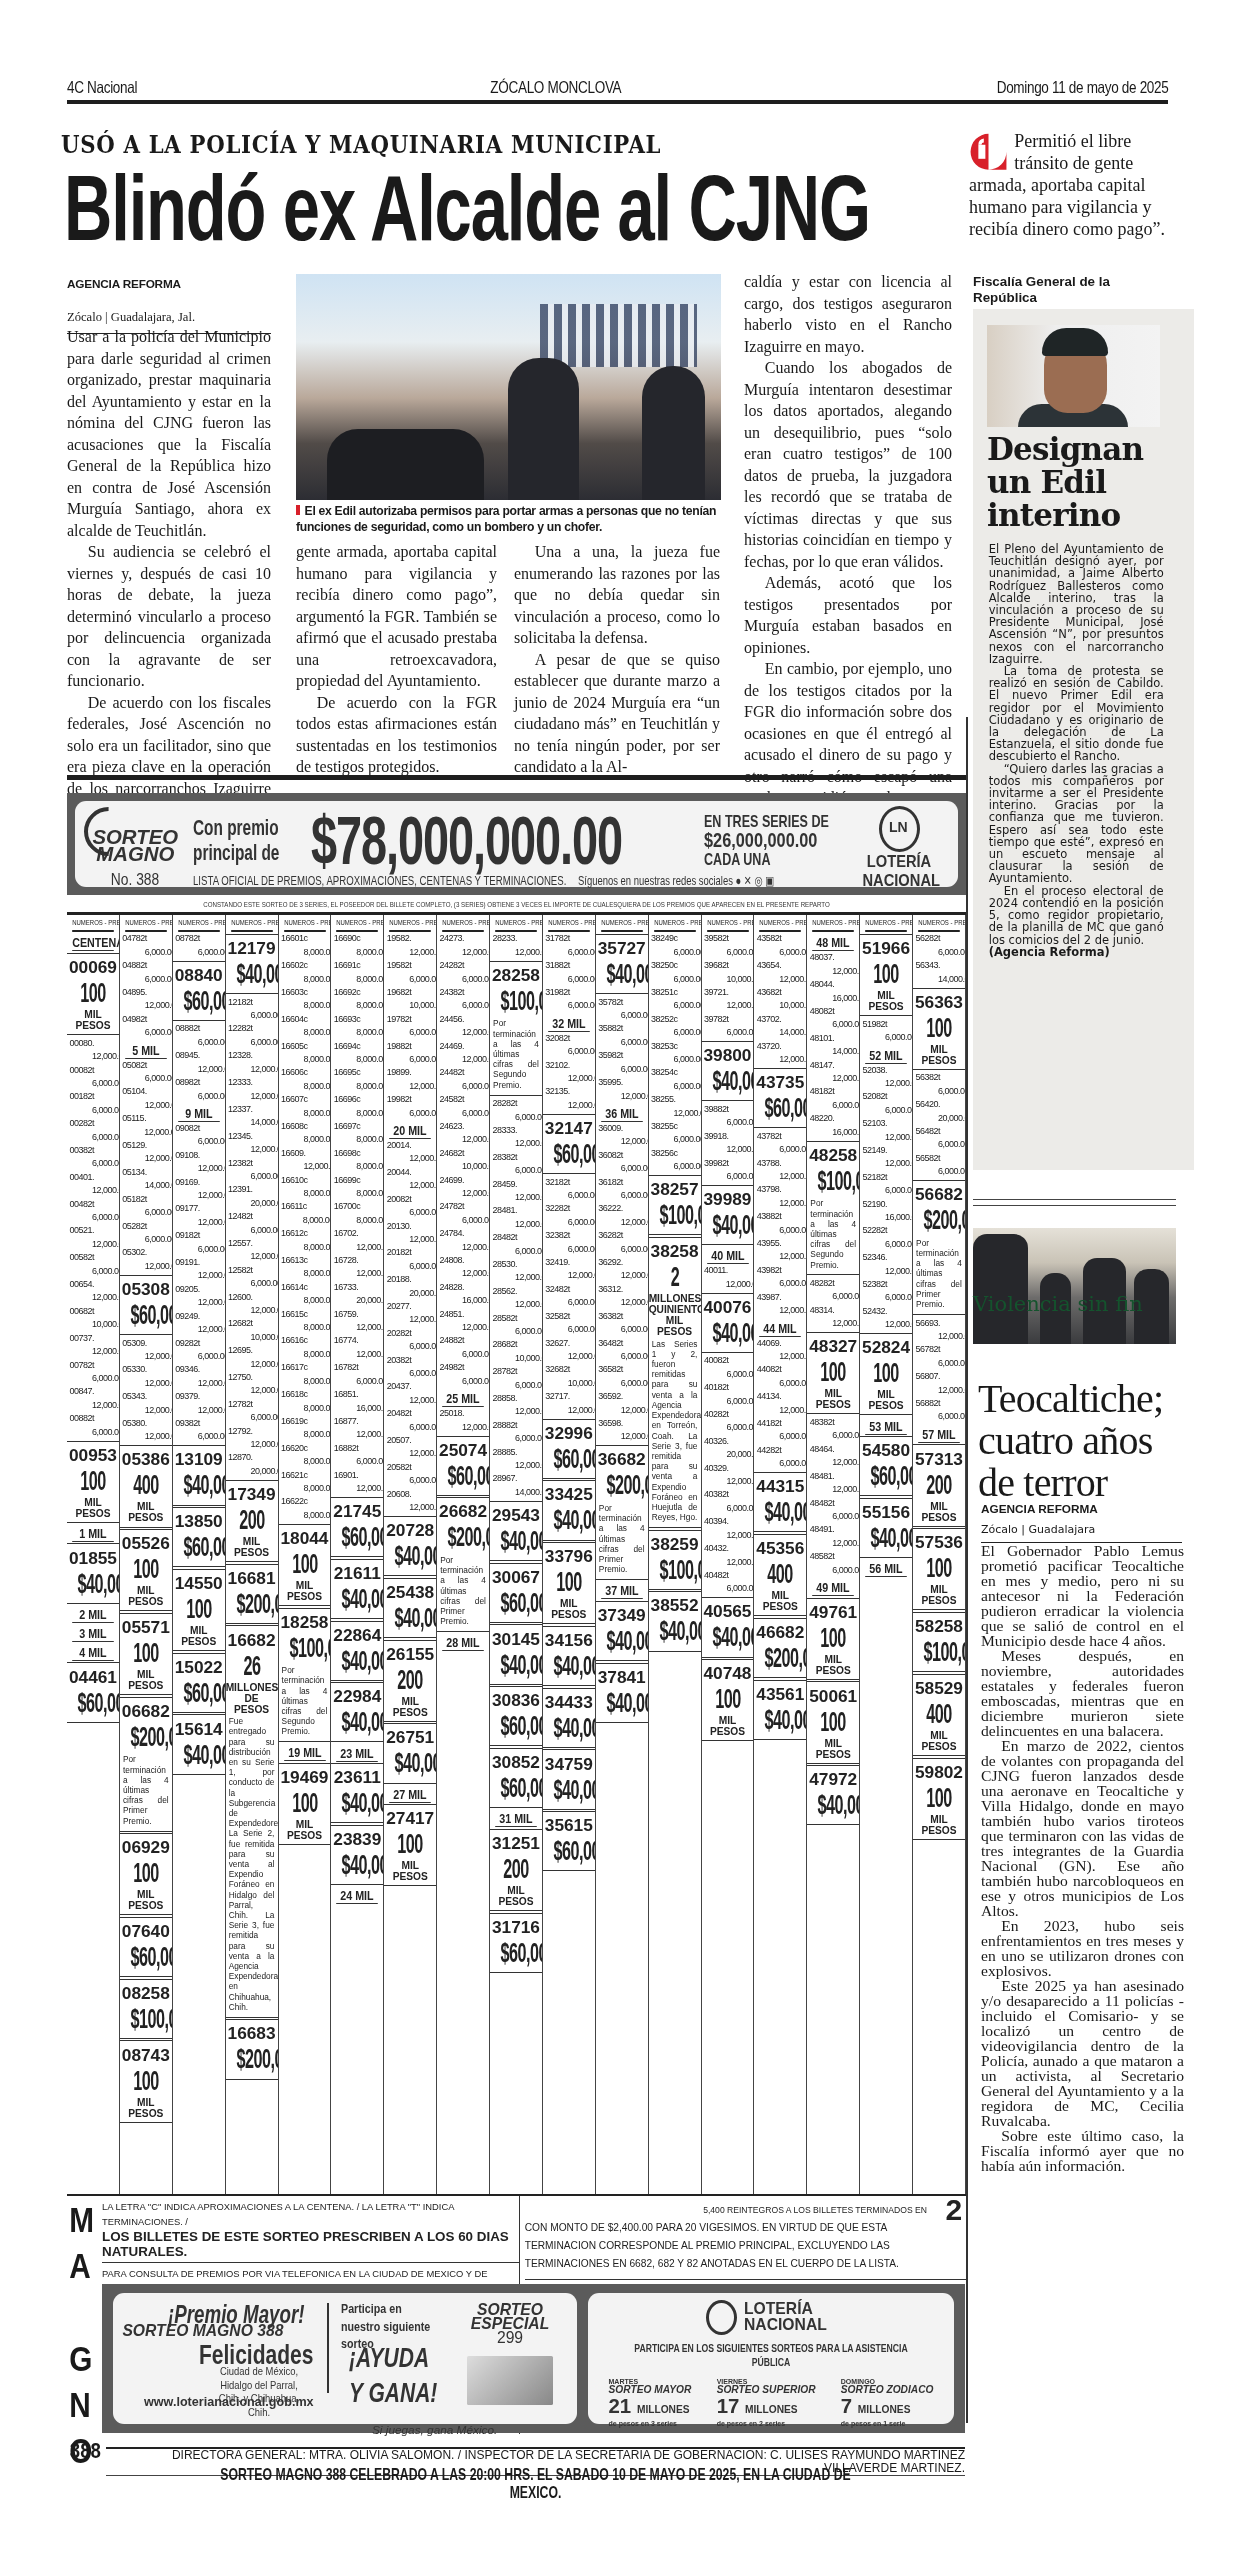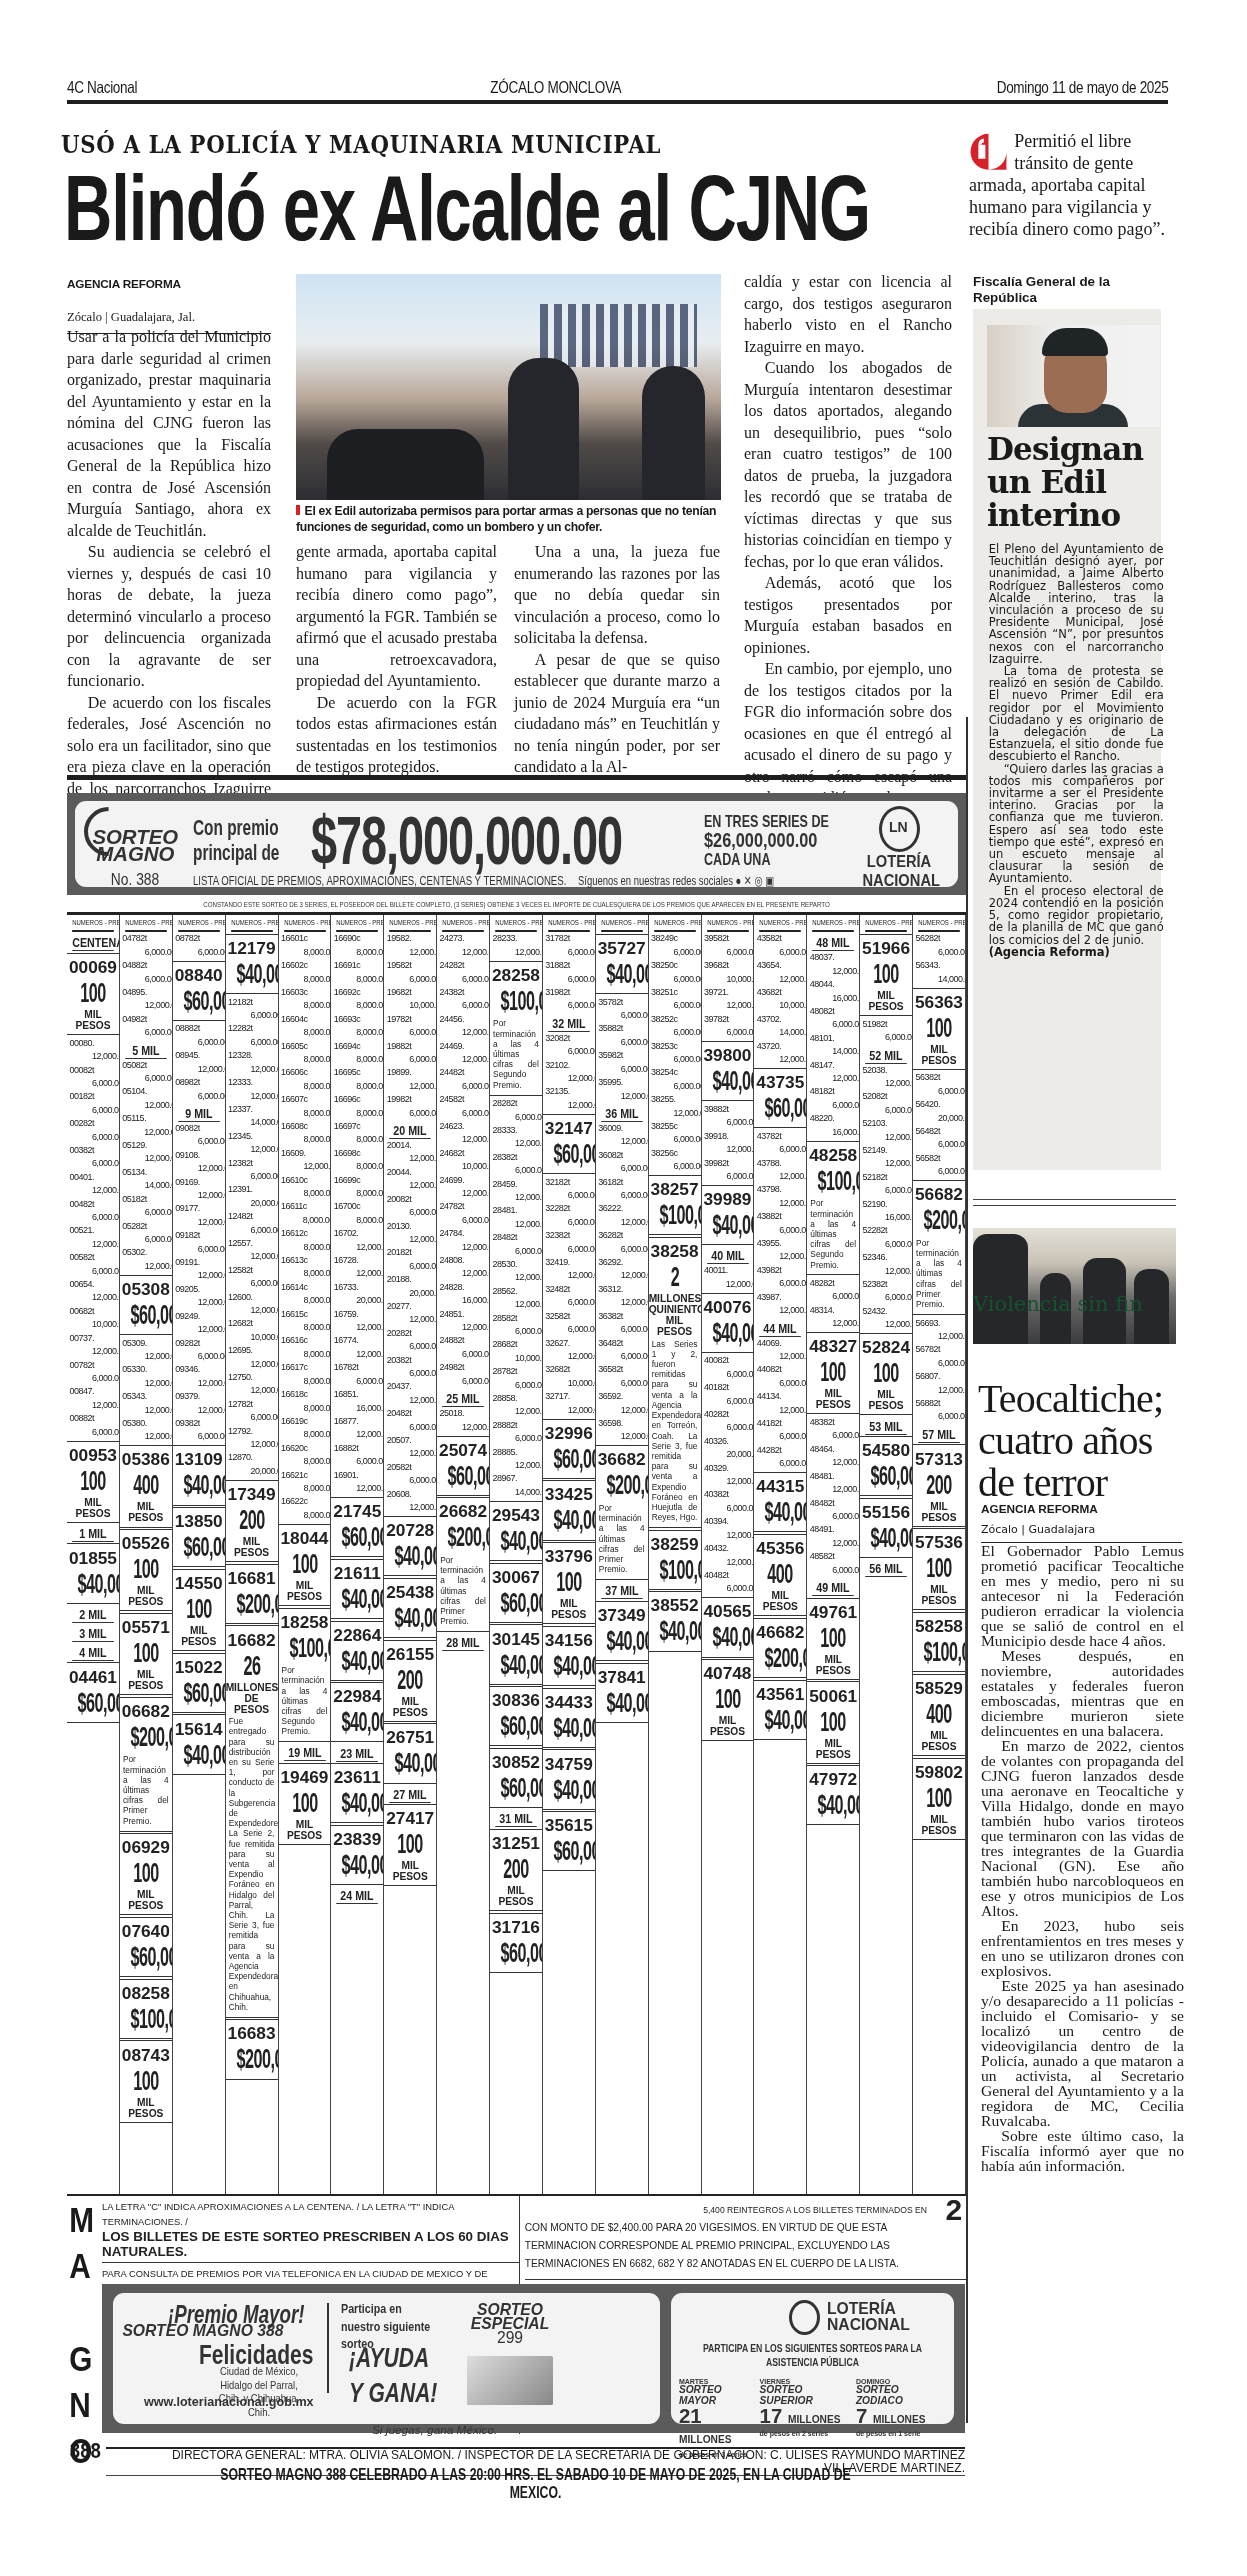--- a/index.html
+++ b/index.html
@@ -20,21 +20,21 @@
   .col p+p{text-indent:1.3em}
   .photo1{left:296px;top:274px;width:425px;height:226px;background:linear-gradient(180deg,#cfe3f3 0%,#e8eef1 30%,#b9a89a 55%,#514b48 75%,#2c2d33 100%);overflow:hidden}
   .photo1 .bld{position:absolute;left:244px;top:30px;width:157px;height:63px;background:repeating-linear-gradient(90deg,#2b3a5a 0 7.9px,#e9edf2 7.9px 14px);opacity:.75}
   .photo1 .fig{position:absolute;bottom:0;border-radius:31px 31px 0 0;background:#25262c}
   .caption{left:296px;top:504px;width:425px;font-family:"Liberation Sans",sans-serif;font-weight:bold;font-size:12.2px;line-height:15.7px;letter-spacing:-0.3px}
   .caption .mk{display:inline-block;width:3.9px;height:10.2px;background:#d8202a;margin-right:4.7px}
   
   .quote{left:969px;top:130px;width:204px;font-size:18px;line-height:22px}
   .qm{float:left;width:39px;height:38px;margin:1.6px 6.3px 0 0}
   .qsrc{left:973px;top:274px;font-family:"Liberation Sans",sans-serif;font-weight:bold;font-size:13.4px;line-height:15.7px}
-  .box{left:973px;top:309px;width:188px;height:861px;background:#ecebe8}
+  .box{left:973px;top:309px;width:221px;height:861px;background:#ecebe8}
   .box .ph{position:absolute;left:14px;top:15.7px;width:173px;height:102px;background:linear-gradient(90deg,#d8cfc3 0,#eee 40%,#f3f3f3 100%);overflow:hidden}
   .box .ph .head{position:absolute;left:57px;top:9.4px;width:63px;height:79px;border-radius:31px 31px 23.6px 23.6px;background:#9b6d52}
   .box .ph .hair{position:absolute;left:55px;top:3.1px;width:66px;height:28px;border-radius:31px 31px 4.7px 4.7px;background:#1f2526}
   .box .ph .body{position:absolute;left:31px;top:79px;width:110px;height:31px;border-radius:23.6px 23.6px 0 0;background:#2c3337}
   .box h2{position:absolute;left:14px;top:124px;font-family:"DejaVu Serif",serif;font-weight:bold;font-size:31px;line-height:33px;letter-spacing:-0.8px}
   .box .txt{position:absolute;left:15.7px;top:234px;width:175px;font-family:"DejaVu Sans",sans-serif;font-size:11.5px;line-height:12.2px;text-align:justify}
   .box .txt p+p{text-indent:1.3em}
   .box .src{font-weight:bold;margin-top:0}
   .rails{left:973px;top:1199px;width:203px;border-top:1.2px solid #444;height:7px;border-bottom:1.2px solid #444}
   .photo2{left:973px;top:1228px;width:203px;height:116px;background:linear-gradient(180deg,#e5e1d8 0,#c9c3b6 30%,#6d6c6b 60%,#3a3b3e 100%);overflow:hidden}
@@ -80,21 +80,21 @@
   .magno span{display:block;height:46px;transform:scaleX(.85)}
   .fl{margin-left:35px;width:417px;font-family:"Liberation Sans",sans-serif;font-size:9.4px;line-height:15px;color:#222}
   .fl .blk{border-bottom:1.6px solid #333;padding:3.1px 0;transform-origin:left}
   .fl .bold{font-weight:bold;font-size:13.4px}
   .fr{flex:1;border-left:1.2px solid #333;padding-left:4.7px;font-family:"Liberation Sans",sans-serif;font-size:10.2px;line-height:18px;color:#222;position:relative}
   .fr .blk{border-bottom:1.6px solid #333;padding:4.7px 39px 6.3px 0;position:relative}
   .fr .rt{text-align:right;font-size:8.6px}
   .fr .dig{position:absolute;right:3.9px;top:4.7px;font-size:30px;font-weight:bold}
   .promo{left:102px;top:2276px;width:863px;height:122px;background:#5b5b5b;display:flex;gap:11px;padding:9.4px 11px}
   .promo .card{background:#f3f3f3;border-radius:11px;position:relative;font-family:"Liberation Sans",sans-serif;color:#333}
-  .promo .c1{width:547px}
+  .promo .c1{width:464px}
   .promo .c2{flex:1}
   .pm{position:absolute;left:55px;top:6.3px;font-size:25px;font-style:italic;transform:scaleX(.75);transform-origin:left;font-weight:bold}
   .smg{position:absolute;left:9.4px;top:31px;font-weight:bold;font-style:italic;font-size:15.7px;line-height:14px}
   .fel{position:absolute;left:86px;top:46px;font-size:28px;font-weight:bold;transform:scaleX(.75);transform-origin:left}
   .cities{position:absolute;left:83px;top:72px;font-size:11.8px;line-height:13.4px;text-align:center;width:126px;transform:scaleX(.8)}
   .url{position:absolute;left:31px;top:102px;font-size:12.6px;font-weight:bold}
   .vsep{position:absolute;left:214px;top:9.4px;width:2.4px;height:90px;background:#333}
   .part{position:absolute;left:228px;top:7.9px;font-size:12.6px;font-weight:bold;line-height:17.3px;transform:scaleX(.85);transform-origin:left}
   .ayuda{position:absolute;left:236px;top:47px;font-size:28px;font-weight:bold;font-style:italic;line-height:35px;transform:scaleX(.75);transform-origin:left}
   .esp{position:absolute;left:354px;top:9.4px;font-weight:bold;font-style:italic;font-size:15.7px;line-height:14px;text-align:center}

